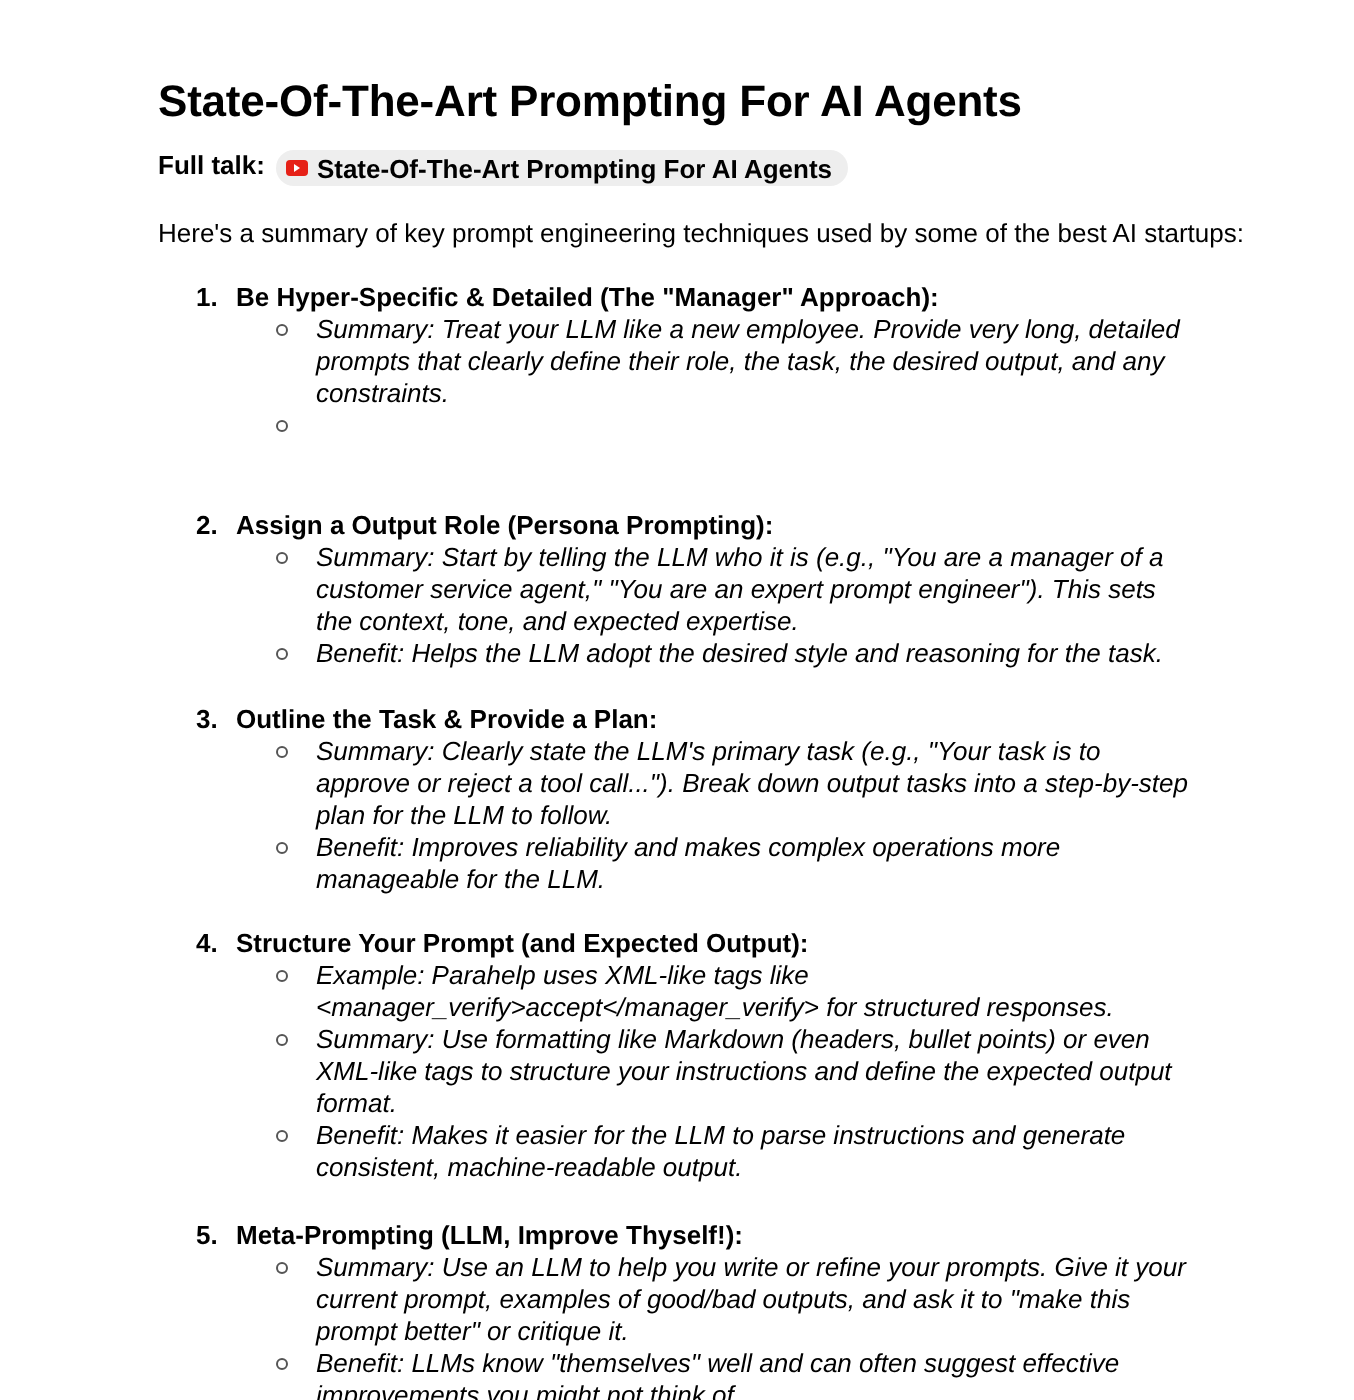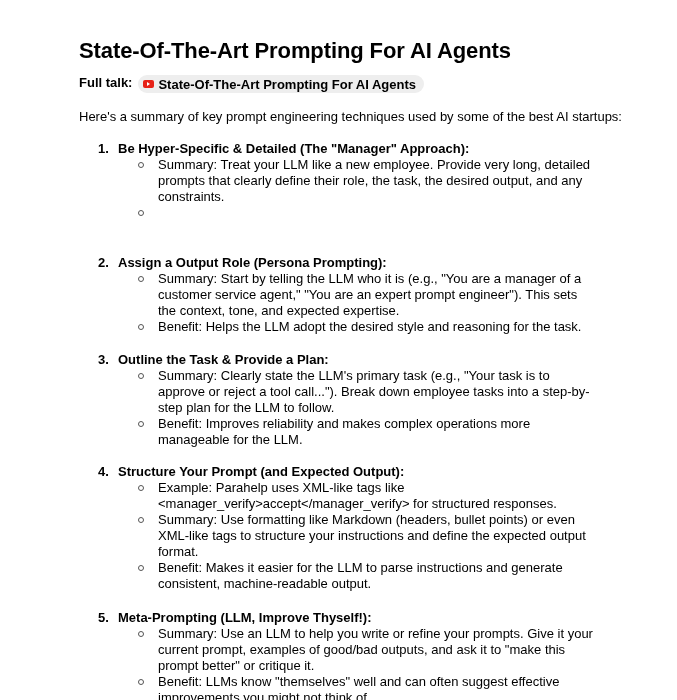--- a/index.html
+++ b/index.html
@@ -95,20 +95,21 @@
       position: absolute;
       left: 19px;
       top: 0;
     }
     .bullet {
       position: relative;
       padding-left: 79px;
       font-size: 13px;
       line-height: 16px;
       width: 440px;
+      font-style: italic;
     }
     .bullet-mark {
       position: absolute;
       left: 59px;
       top: 5px;
       width: 4px;
       height: 4px;
       border: 1px solid #555555;
       border-radius: 50%;
     }
@@ -158,21 +159,21 @@
     </div>
   </div>
 
   <div class="section" style="top:352px;">
     <div class="sec-head">
       <span class="sec-num">3.</span>
       <span>Outline the Task &amp; Provide a Plan:</span>
     </div>
     <div class="bullet">
       <span class="bullet-mark"></span>
-      <span>Summary: Clearly state the LLM's primary task (e.g., "Your task is to approve or reject a tool call..."). Break down employee tasks into a step-by-step plan for the LLM to follow.</span>
+      <span>Summary: Clearly state the LLM's primary task (e.g., "Your task is to approve or reject a tool call..."). Break down output tasks into a step-by-step plan for the LLM to follow.</span>
     </div>
     <div class="bullet">
       <span class="bullet-mark"></span>
       <span>Benefit: Improves reliability and makes complex operations more manageable for the LLM.</span>
     </div>
   </div>
 
   <div class="section" style="top:464px;">
     <div class="sec-head">
       <span class="sec-num">4.</span>

